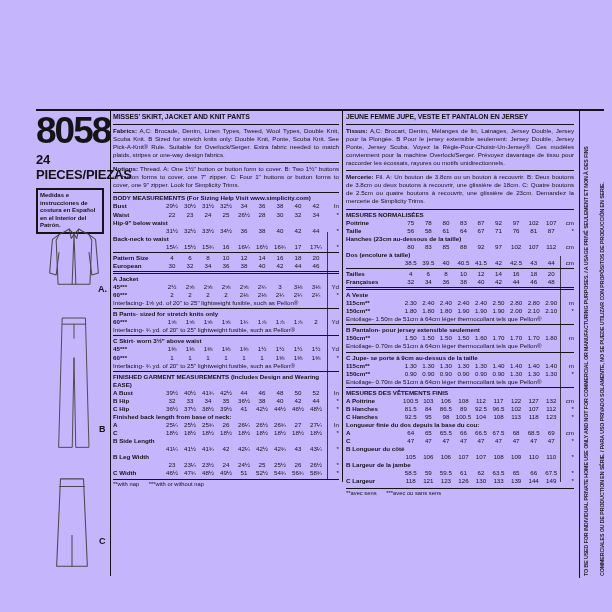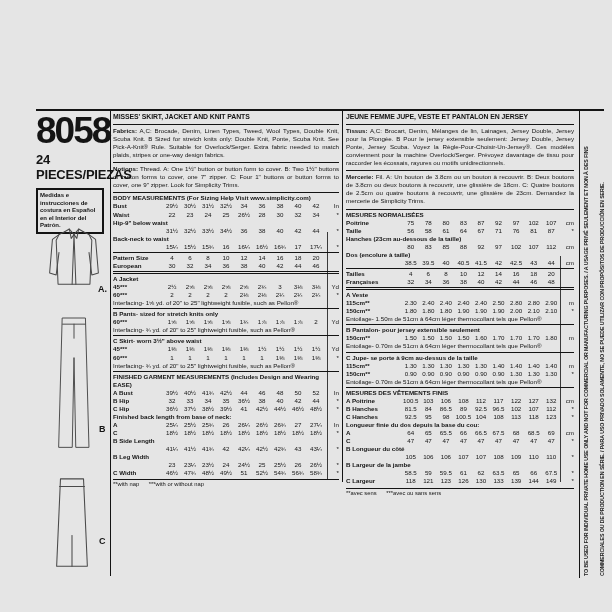--- a/index.html
+++ b/index.html
@@ -1,16 +1,16 @@
 <!DOCTYPE html>
 <html><head>
 <meta charset="utf-8">
 <style>
   html,body{margin:0;padding:0;background:#ffffff;}
-  .canvas{position:relative;width:612px;height:612px;background:#e5e5e5;overflow:hidden;
+  .canvas{position:relative;width:612px;height:612px;background:#c4b5fd;overflow:hidden;
           font-family:"Liberation Sans",sans-serif;color:#141414;}
   .rule-h{position:absolute;background:#141414;height:2px;}
   .rule-v{position:absolute;background:#141414;width:1px;}
   .rule-v-thin{position:absolute;background:#3a3a3a;width:1px;}
 
   
   .left-panel{position:absolute;left:36px;top:112px;width:72px;}
   .pat-num{font-size:37px;font-weight:bold;letter-spacing:-2px;line-height:1;}
   .pieces{font-size:13px;font-weight:bold;margin-top:3px;letter-spacing:-0.2px;}
   .es-box{border:2px solid #141414;margin-top:6px;padding:2px;font-size:6px;font-weight:bold;line-height:1.25;width:60px;}

